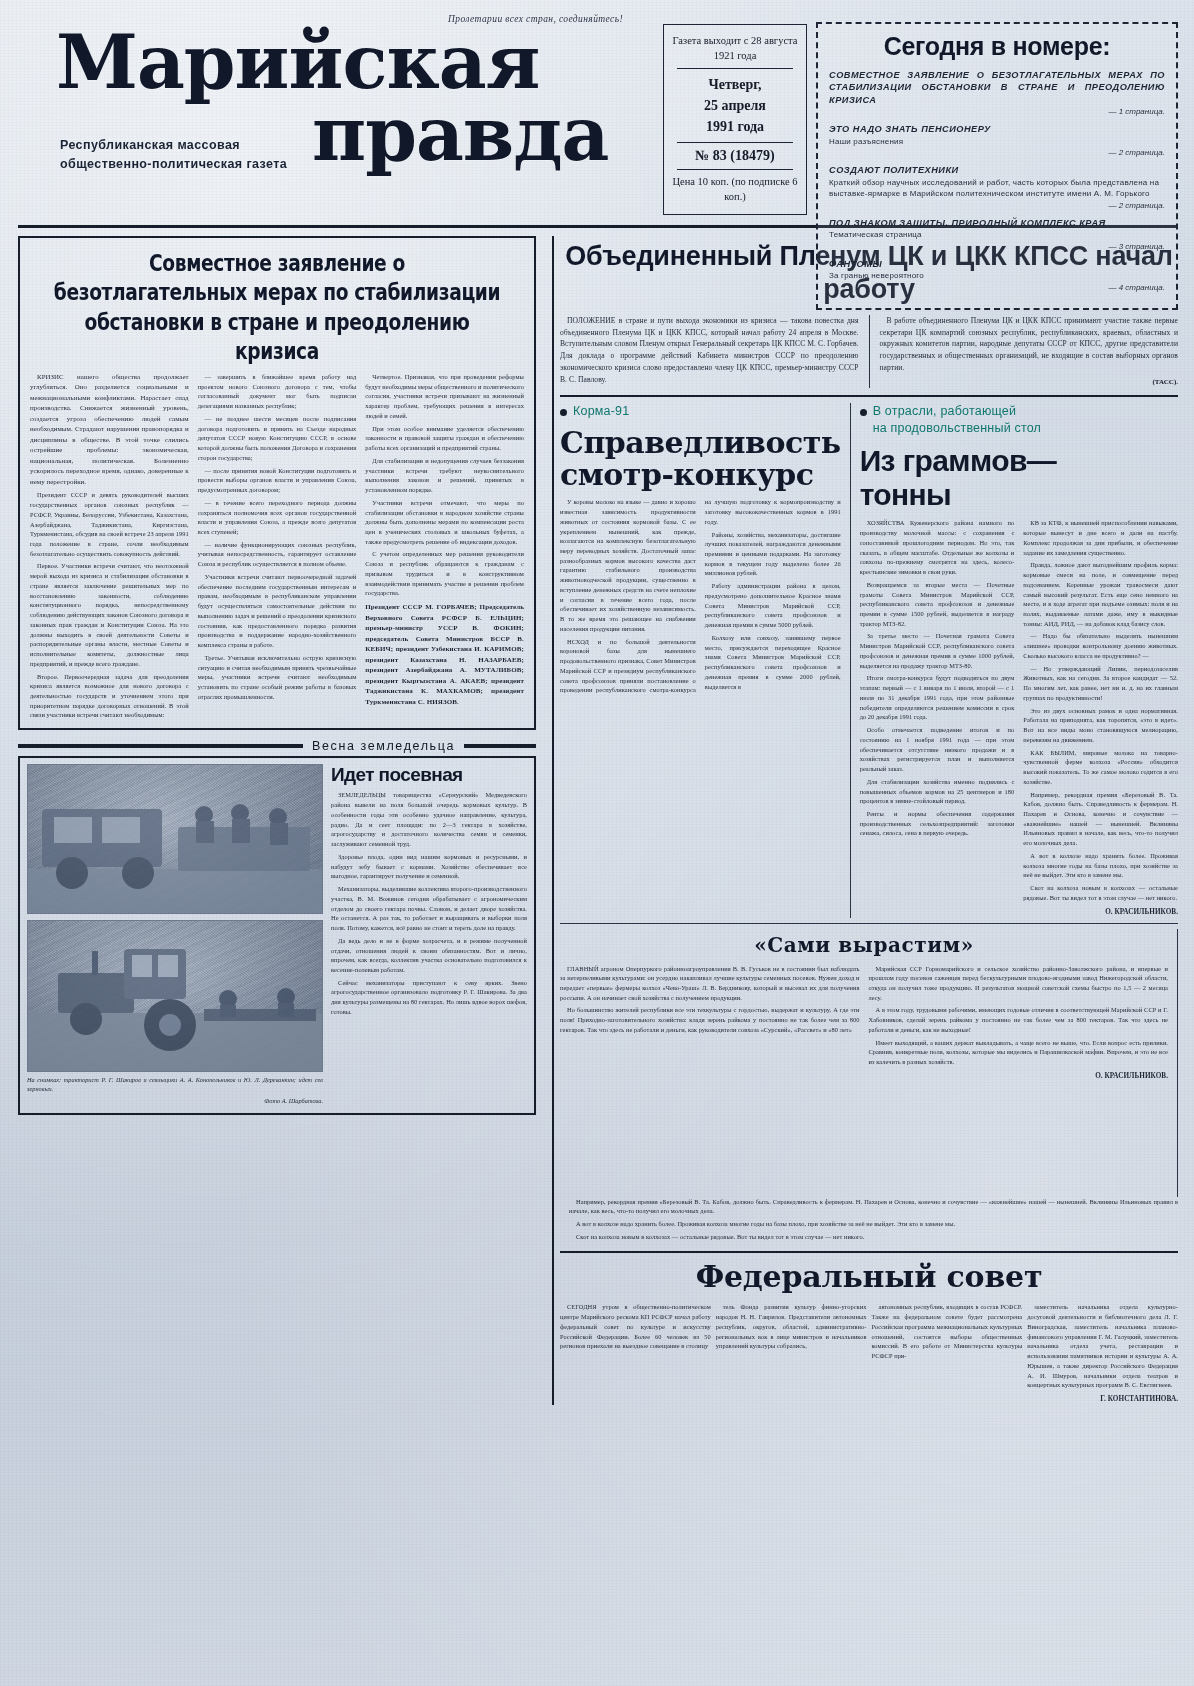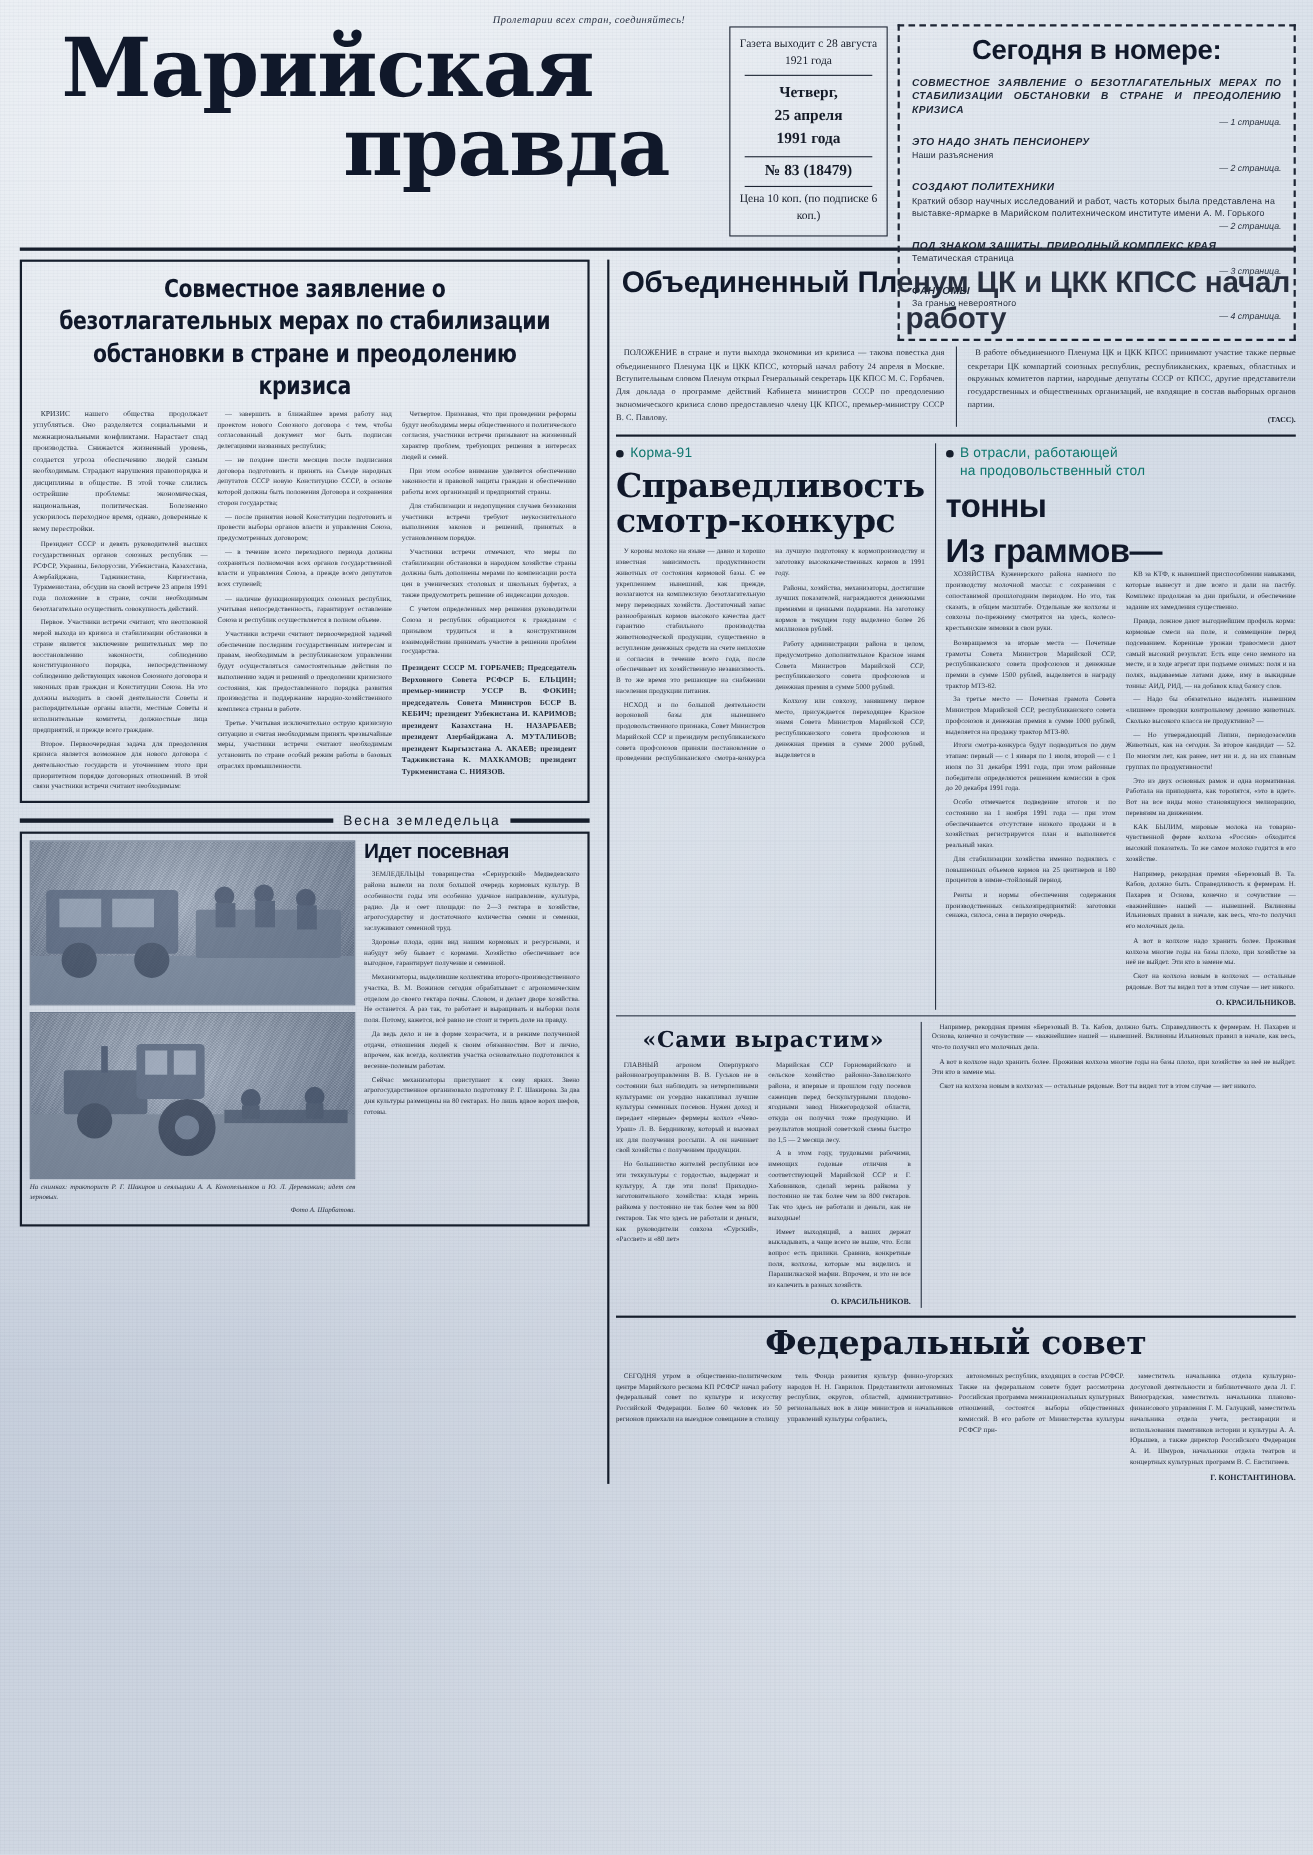--- a/index.html
+++ b/index.html
@@ -181,20 +181,21 @@
 
 <div class="page">
 
   <div class="masthead">
 
 
     <div class="title-block">
       <div class="prolet">Пролетарии всех стран, соединяйтесь!</div>
       <div class="mp-line1">Марийская</div>
       <div class="mp-line2">правда</div>
+      <div class="subtitle">Республиканская массовая общественно-политическая газета</div>
     </div>
 
     <div class="dates">
       <div class="seg small">Газета выходит с 28 августа 1921 года</div>
       <div class="hr"></div>
       <div class="seg">
         <div class="big">Четверг,</div>
         <div class="big">25 апреля</div>
         <div class="big">1991 года</div>
       </div>
@@ -365,22 +366,22 @@
             <p>Работу администрации района в целом, предусмотрено дополнительное Красное знамя Совета Министров Марийской ССР, республиканского совета профсоюзов и денежная премия в сумме 5000 рублей.</p>
             <p>Колхозу или совхозу, занявшему первое место, присуждается переходящее Красное знамя Совета Министров Марийской ССР, республиканского совета профсоюзов и денежная премия в сумме 2000 рублей, выделяется в</p>
           </div>
         </div>
 
         <div style="flex:1 1 auto;padding-left:9px;">
           <div class="kicker">
             <span class="bullet"></span><span>В отрасли, работающей</span><br>
             <span style="padding-left:13px;">на продовольственный стол</span>
           </div>
+          <div class="h-sans-big">Из граммов—</div>
           <div class="h-sans-big" style="margin-bottom:7px;">тонны</div>
-          <div class="h-sans-big">Из граммов—</div>
           <div style="display:flex;gap:9px;">
             <div style="flex:1 1 50%;" class="txt">
               <p>ХОЗЯЙСТВА Куженерского района намного по производству молочной массы: с сохранения с сопоставимой прошлогодним периодом. Но это, так сказать, в общем масштабе. Отдельные же колхозы и совхозы по-прежнему смотрятся на здесь, колесо-крестьянские зимовки в свои руки.</p>
               <p>Возвращаемся за вторые места — Почетные грамоты Совета Министров Марийской ССР, республиканского совета профсоюзов и денежные премии в сумме 1500 рублей, выделяется в награду трактор МТЗ-82.</p>
               <p>За третье место — Почетная грамота Совета Министров Марийской ССР, республиканского совета профсоюзов и денежная премия в сумме 1000 рублей, выделяется на продажу трактор МТЗ-80.</p>
               <p>Итоги смотра-конкурса будут подводиться по двум этапам: первый — с 1 января по 1 июля, второй — с 1 июля по 31 декабря 1991 года, при этом районные победители определяются решением комиссии в срок до 20 декабря 1991 года.</p>
               <p>Особо отмечается подведение итогов и по состоянию на 1 ноября 1991 года — при этом обеспечивается отсутствие низкого продажи и в хозяйствах регистрируется план и выполняется реальный заказ.</p>
               <p>Для стабилизации хозяйства именно поднялись с повышенных объемов кормов на 25 центнеров и 180 процентов в зимне-стойловый период.</p>
               <p>Ренты и нормы обеспечения содержания производственных сельхозпредприятий: заготовки сенажа, силоса, сена в первую очередь.</p>
             </div>
@@ -395,21 +396,21 @@
               <p>А вот в колхозе надо хранить более. Проживая колхоза многие годы на базы плохо, при хозяйстве за неё не выйдет. Эти кто в замене мы.</p>
               <p>Скот на колхоза новым в колхозах — остальные рядовые. Вот ты видел тот в этом случае — нет никого.</p>
               <div class="smallsign">О. КРАСИЛЬНИКОВ.</div>
             </div>
           </div>
         </div>
       </div>
 
       <div class="hr-lite"></div>
 
-      <div style="display:flex;gap:0;">
+      <div style="display:flex;gap:0;flex-direction:column;">
         <div style="flex:0 0 268px;padding-right:9px;border-right:1px solid #2a3444;">
           <div class="h-quoted">«Сами вырастим»</div>
           <div style="display:flex;gap:9px;">
             <div style="flex:1 1 50%;" class="txt">
               <p>ГЛАВНЫЙ агроном Оперпуркого районноагроуправления В. В. Гуськов не в состоянии был наблюдать за нетерпеливыми культурами: он усердно накапливал лучшие культуры семенных посевов. Нужен доход и передает «первые» фермеры колхоз «Чево-Ураш» Л. В. Бердникову, который и высевал их для получения россыпи. А он начинает свой хозяйства с получением продукции.</p>
               <p>Но большинство жителей республики все эти техкультуры с гордостью, выдержат и культуру, А где эти поля! Приходно-заготовительного хозяйства: кладя зерень райкома у постоянно не так более чем за 800 гектаров. Так что здесь не работали и деньги, как руководители совхоза «Сурский», «Рассвет» и «80 лет»</p>
             </div>
             <div style="flex:1 1 50%;" class="txt">
               <p>Марийская ССР Горномарийского и сельское хозяйство районно-Заволжского района, и впервые и прошлом году посевов саженцев перед бескультурными плодово-ягодными завод Нижегородской области, откуда он получил тоже продукцию. И результатов мощной советской схемы быстро по 1,5 — 2 месяца лесу.</p>
               <p>А в этом году, трудовыми рабочими, имеющих годовые отличия в соответствующей Марийской ССР и Г. Хабовников, сделай зерень райкома у постоянно не так более чем за 800 гектаров. Так что здесь не работали и деньги, как не выходные!</p>

